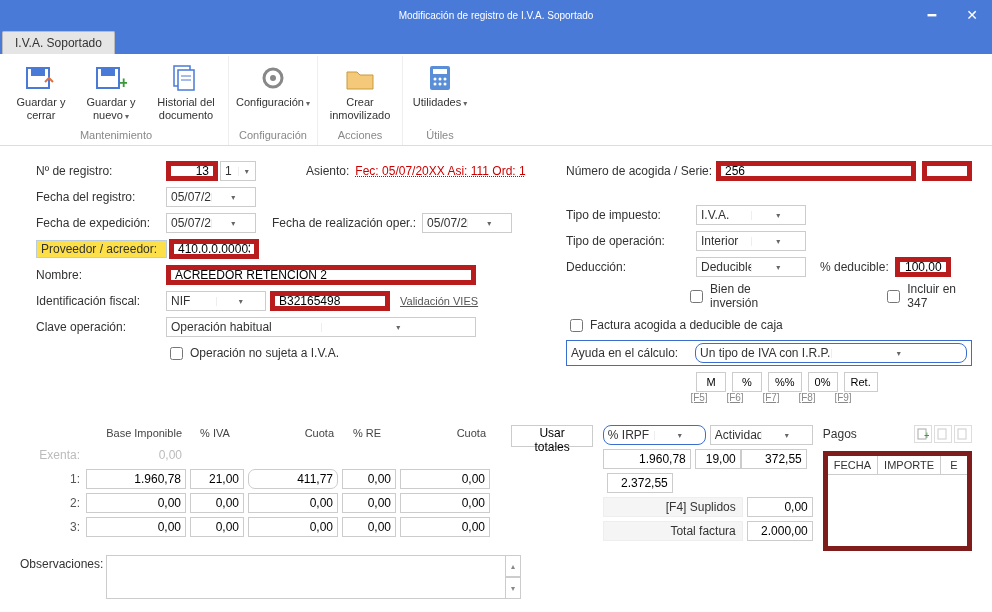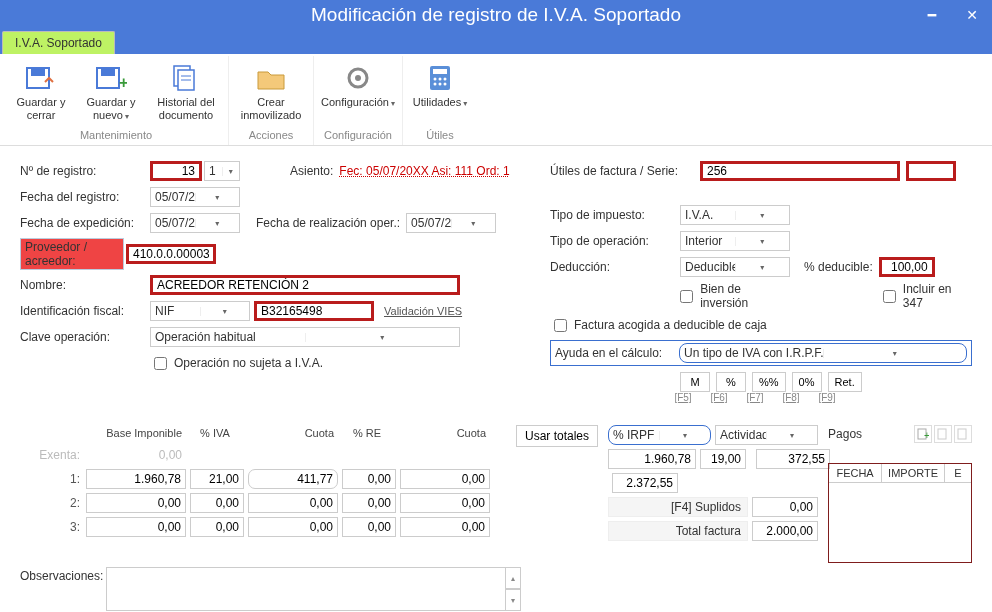--- a/index.html
+++ b/index.html
@@ -1,39 +1,39 @@
 <!DOCTYPE html>
 <html><head>
 <meta charset="utf-8">
 <style>
   * { box-sizing: border-box; font-family: "Segoe UI", Arial, sans-serif; }
   body { margin: 0; background: #fff; font-size: 12px; color: #333; }
   .window { width: 992px; height: 612px; position: relative; }
   .titlebar { height: 30px; background: #4a7ad8; color: #fff; display: flex; align-items: center; justify-content: center; position: relative; }
-  .titlebar .title { font-size: 19px; }
+  .titlebar .title { font-size: 10px; }
   .titlebar .winbtns { position: absolute; right: 0; top: 0; height: 30px; display: flex; }
   .titlebar .winbtn { width: 40px; height: 30px; display: flex; align-items: center; justify-content: center; font-size: 14px; color: #fff; cursor: pointer; }
   .tabstrip { height: 24px; background: #4a7ad8; display: flex; align-items: flex-end; padding-left: 2px; }
-  .tab { background: #bef264; border: 1px solid #bbb; border-bottom: none; padding: 4px 12px; font-size: 12px; border-radius: 2px 2px 0 0; }
+  .tab { background: #e5e5e5; border: 1px solid #bbb; border-bottom: none; padding: 4px 12px; font-size: 12px; border-radius: 2px 2px 0 0; }
   .ribbon { height: 92px; border-bottom: 1px solid #ddd; display: flex; padding: 2px 4px 0 4px; }
   .ribbon-group { display: flex; flex-direction: column; align-items: center; border-right: 1px solid #eee; padding: 0 6px; }
   .ribbon-group:last-child { border-right: none; }
   .ribbon-items { display: flex; align-items: flex-start; gap: 8px; flex: 1; padding-top: 4px; }
   .ribbon-item { display: flex; flex-direction: column; align-items: center; width: 62px; text-align: center; font-size: 11px; line-height: 1.2; cursor: pointer; padding: 2px; }
   .ribbon-icon { width: 32px; height: 32px; margin-bottom: 2px; display: flex; align-items: center; justify-content: center; }
   .ribbon-group-label { font-size: 11px; color: #888; padding: 2px 0 4px 0; }
   .dropdown-arrow { font-size: 8px; margin-left: 2px; color: #666; }
 
   .form-area { padding: 14px 20px; display: flex; gap: 40px; }
-  .col-left { width: 490px; }
+  .col-left { width: 490px; margin-left: 16px; }
   .col-right { flex: 1; }
   .row { display: flex; align-items: center; margin-bottom: 4px; min-height: 22px; }
   .lbl { width: 130px; font-size: 12px; }
-  .lbl-highlight { background:#ef4444; border:1px solid #bcd; padding:1px 4px; width:104px; }
-  .inp, .sel { height: 20px; border: 3px solid #b91c1c; padding: 0 4px; font-size: 12px; background: #fff; }
+  .lbl-highlight { background:#fde047; border:1px solid #bcd; padding:1px 4px; width:131px; }
+  .inp, .sel { height: 20px; border: 5px solid #b91c1c; padding: 0 4px; font-size: 12px; background: #fff; }
   .inp { }
   .inp-r { text-align: right; }
   .combo { display: inline-flex; align-items: center; border: 1px solid #ccc; height: 20px; background: #fff; }
   .combo span { padding: 0 4px; font-size: 12px; flex:1; white-space: nowrap; overflow:hidden; }
   .combo .arr { width: 14px; text-align: center; font-size: 8px; color: #666; border-left:1px solid #eee; }
   .combo.blue { border-color:#3a6fcf;border-radius:8px; }
   .chk { display: inline-flex; align-items: center; gap: 4px; font-size: 12px; }
   .chk input { width:13px; height:13px; }
   .link { color:#555; text-decoration: underline; font-size:11px; cursor:pointer; }
   .asiento { color:#c00; text-decoration: underline dotted; cursor:pointer; }
@@ -54,24 +54,24 @@
   .usar-btn { height:22px; border:1px solid #ccc; background:#fff; padding:0 8px; font-size:12px; cursor:pointer; margin-left:6px; align-self:flex-start; }
 
   .grid-mid { width:210px; }
   .mid-hdr { display:flex; }
   .mid-hdr .combo { flex:1; }
   .mid-row { display:flex; margin-top:4px; }
   .mid-row input { height:20px; border:1px solid #ccc; text-align:right; padding:0 4px; font-size:12px; }
   .mid-lbl { height:20px; display:flex; align-items:center; justify-content:flex-end; padding:0 6px; background:#f5f5f5; border:1px solid #eee; font-size:12px; }
 
   .grid-right { flex:1; }
-  .pay-hdr { display:flex; align-items:center; justify-content:space-between; margin-bottom:20px;text-align:right; }
+  .pay-hdr { display:flex; align-items:center; justify-content:space-between; margin-bottom:8px;text-align:right; }
   .pay-icons { display:flex; gap:2px; }
   .pay-icon { width:18px; height:18px; border:1px solid #ddd; display:flex; align-items:center; justify-content:center; cursor:pointer; }
-  .pay-table { border:1px solid #7f1d1d; height:100px; }
+  .pay-table { border:5px solid #7f1d1d; height:100px; }
   .pay-table .pth { display:flex; border-bottom:1px solid #ccc; }
   .pay-table .pth div { flex:1; padding:3px 6px; font-size:11px; border-right:1px solid #ccc; text-align:center; }
   .pay-table .pth div:last-child { border-right:none; flex:0 0 26px; }
 
   .obs-row { display:flex; align-items:flex-start; padding:4px 20px; }
   .obs-row .lbl { width:86px; padding-top:2px; }
   .obs-row textarea { flex:0 0 400px; height:44px; border:1px solid #ccc; resize:none; font-size:12px; padding:2px 4px; }
   .obs-spin { display:flex; flex-direction:column; margin-left:-1px; }
   .obs-spin div { width:16px; height:22px; border:1px solid #ccc; display:flex; align-items:center; justify-content:center; font-size:8px; color:#888; cursor:pointer; }
 
@@ -126,44 +126,44 @@
                 <line x1="11" y1="16" x2="21" y2="16" stroke="#4a7ad8"></line>
               </svg>
           </div>
           <span>Historial del documento</span>
         </div>
       </div>
       <div class="ribbon-group-label">Mantenimiento</div>
     </div>
     <div class="ribbon-group">
       <div class="ribbon-items">
-        <div class="ribbon-item" style="width:72px">
-          <div class="ribbon-icon">
-            <svg width="32" height="28">
-                <path d="M3 8 h10 l3 3 h13 v14 h-26 z" fill="#f4c97a" stroke="#c99a3a"></path>
-              </svg>
-          </div>
-          <span>Crear inmovilizado</span>
-        </div>
-      </div>
-      <div class="ribbon-group-label">Acciones</div>
+        <div class="ribbon-item" style="width:76px">
+          <div class="ribbon-icon">
+            <svg width="32" height="28">
+                <circle cx="16" cy="14" r="9" fill="none" stroke="#888" stroke-width="3"></circle>
+                <circle cx="16" cy="14" r="3" fill="#888"></circle>
+              </svg>
+          </div>
+          <span><span>Configuración</span><span class="dropdown-arrow">▾</span></span>
+        </div>
+      </div>
+      <div class="ribbon-group-label">Configuración</div>
     </div>
     <div class="ribbon-group">
       <div class="ribbon-items">
-        <div class="ribbon-item" style="width:76px">
-          <div class="ribbon-icon">
-            <svg width="32" height="28">
-                <circle cx="16" cy="14" r="9" fill="none" stroke="#888" stroke-width="3"></circle>
-                <circle cx="16" cy="14" r="3" fill="#888"></circle>
-              </svg>
-          </div>
-          <span><span>Configuración</span><span class="dropdown-arrow">▾</span></span>
-        </div>
-      </div>
-      <div class="ribbon-group-label">Configuración</div>
+        <div class="ribbon-item" style="width:72px">
+          <div class="ribbon-icon">
+            <svg width="32" height="28">
+                <path d="M3 8 h10 l3 3 h13 v14 h-26 z" fill="#f4c97a" stroke="#c99a3a"></path>
+              </svg>
+          </div>
+          <span>Crear inmovilizado</span>
+        </div>
+      </div>
+      <div class="ribbon-group-label">Acciones</div>
     </div>
     <div class="ribbon-group">
       <div class="ribbon-items">
         <div class="ribbon-item">
           <div class="ribbon-icon">
             <svg width="32" height="28">
                 <rect x="6" y="2" width="20" height="24" fill="#5a8fd8" rx="2"></rect>
                 <rect x="9" y="5" width="14" height="5" fill="#fff"></rect>
                 <circle cx="11" cy="15" r="1.5" fill="#fff"></circle>
                 <circle cx="16" cy="15" r="1.5" fill="#fff"></circle>
@@ -239,21 +239,21 @@
         <span class="lbl"></span>
         <label class="chk">
             <input type="checkbox" style="">
             <span>Operación no sujeta a I.V.A.</span>
           </label>
       </div>
     </div>
 
     <div class="col-right">
       <div class="row">
-        <span class="lbl" style="width:150px">Útiles de factura / Serie:</span>
+        <span class="lbl" style="width:150px">Número de acogida / Serie:</span>
         <input class="inp" style="width: 200px;" value="256">
         <input class="inp" style="width: 50px; margin-left: 6px;">
       </div>
       <div class="row" style="margin-top:22px">
         <span class="lbl" style="width:130px">Tipo de impuesto:</span>
         <div class="combo" style="width:110px">
             <span>I.V.A.</span>
             <span class="arr">▾</span>
           </div>
       </div>
@@ -363,21 +363,21 @@
             <span class="arr">▾</span>
           </div>
         <div class="combo" style="width:100px;margin-left:4px">
             <span>Actividad pro</span>
             <span class="arr">▾</span>
           </div>
       </div>
       <div class="mid-row">
         <input style="width: 88px;" value="1.960,78">
         <input style="width: 46px; margin-left: 4px;" value="19,00">
-        <input style="width: 74px; margin-left: 10px;" value="372,55">
+        <input style="width: 66px; margin-left: 0;" value="372,55">
       </div>
       <div class="mid-row">
         <input style="width: 66px; margin-left: 4px;" value="2.372,55">
       </div>
       <div class="mid-row">
         <div class="mid-lbl" style="width:140px">[F4] Suplidos</div>
         <input style="width: 66px; margin-left: 4px;" value="0,00">
       </div>
       <div class="mid-row">
         <div class="mid-lbl" style="width:140px">Total factura</div>

